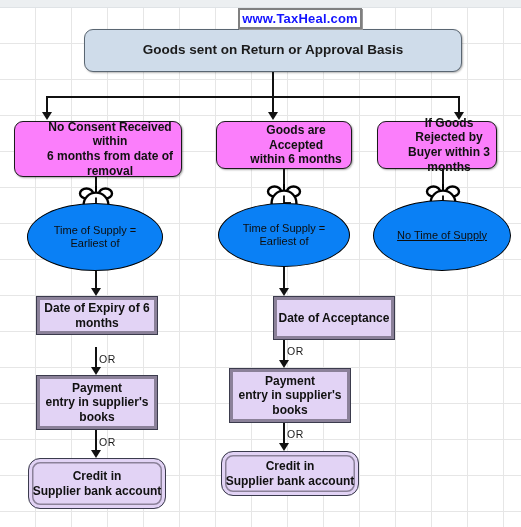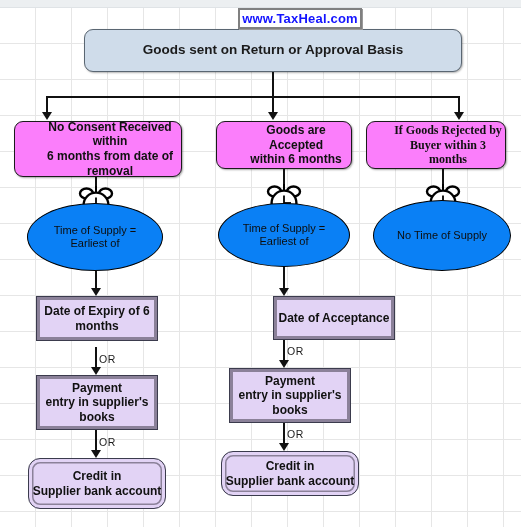--- a/index.html
+++ b/index.html
@@ -129,21 +129,21 @@
   <div class="node ellipse" style="left:27px;top:203px;width:136px;height:68px;">
     <span>
       <span>Time of Supply =</span>
       <span>Earliest of</span>
     </span>
   </div>
 
   <div class="vline" style="left:95px;top:271px;height:19px;"></div>
   <div class="arrow" style="left:91px;top:288px;"></div>
 
-  <div class="node lav" style="left:36px;top:296px;width:122px;height:45px;">
+  <div class="node lav" style="left:36px;top:296px;width:122px;height:39px;">
     <span>
       <span>Date of Expiry of 6</span>
       <span>months</span>
     </span>
   </div>
 
   <div class="vline" style="left:95px;top:347px;height:22px;"></div>
   <div class="orlab" style="left:99px;top:353px;">OR</div>
   <div class="arrow" style="left:91px;top:367px;"></div>
 
@@ -219,40 +219,40 @@
   <div class="orlab" style="left:287px;top:428px;">OR</div>
   <div class="arrow" style="left:279px;top:443px;"></div>
 
   <div class="node lav round" style="left:221px;top:451px;width:138px;height:45px;">
     <span>
       <span>Credit in</span>
       <span>Supplier bank account</span>
     </span>
   </div>
 
-  <div class="node pink" style="left:366px;top:121px;width:140px;height:48px;font-family:Liberation Serif, serif;">
+  <div class="node pink" style="left:377px;top:121px;width:120px;height:48px;">
     <span>
       <span>If Goods Rejected by</span>
       <span>Buyer within 3 months</span>
     </span>
   </div>
   <div class="vline" style="left:442px;top:169px;height:28px;"></div>
 
   <svg class="clock" width="44" height="36" viewBox="0 0 44 36" style="left:421px;top:184px;">
     <g stroke="#000" stroke-width="2.4" fill="#ffffff">
       <ellipse cx="12.5" cy="7.5" rx="6.5" ry="5"></ellipse>
       <ellipse cx="31.5" cy="7.5" rx="6.5" ry="5"></ellipse>
     </g>
     <line x1="22" y1="0" x2="22" y2="8" stroke="#000" stroke-width="2"></line>
     <path d="M11 27 L5 34" stroke="#000" stroke-width="2.6" fill="none"></path>
     <path d="M33 27 L39 34" stroke="#000" stroke-width="2.6" fill="none"></path>
     <circle cx="22" cy="19" r="12.4" fill="#ffffff" stroke="#000" stroke-width="2.4"></circle>
     <line x1="22" y1="19" x2="22" y2="11.5" stroke="#000" stroke-width="1.8"></line>
     <line x1="22" y1="19" x2="29" y2="19" stroke="#000" stroke-width="1.8"></line>
   </svg>
 
-  <div class="node ellipse" style="left:373px;top:200px;width:138px;height:71px;">
+  <div class="node ellipse" style="left:373px;top:200px;width:138px;height:71px;text-decoration:underline;">
     <span>
       <span>No Time of Supply</span>
     </span>
   </div>
 
 </div>
 
 </body></html>

